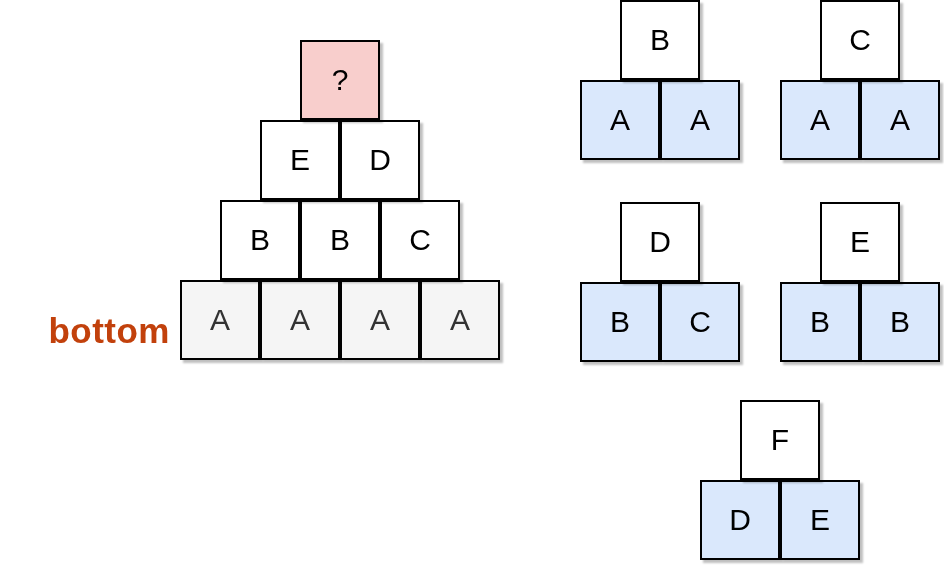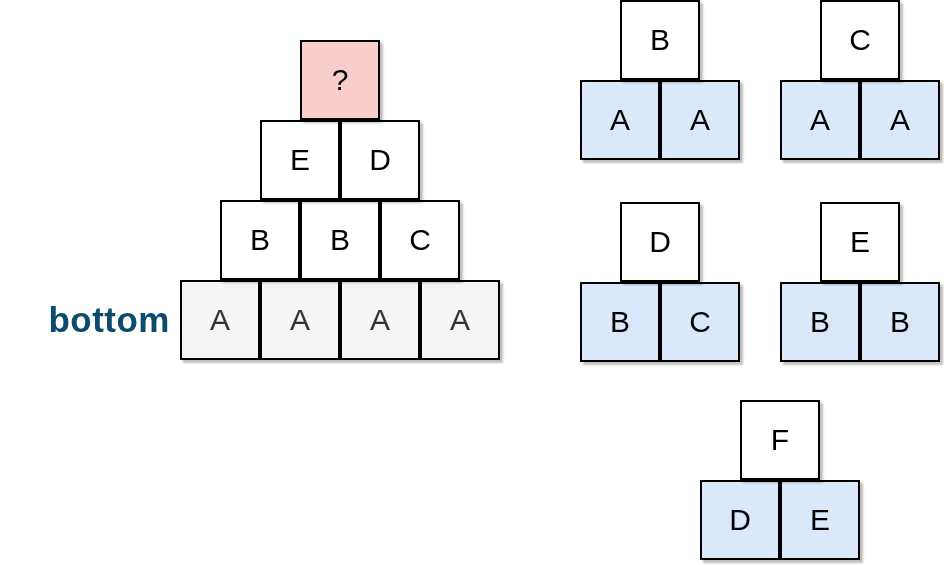--- a/index.html
+++ b/index.html
@@ -24,29 +24,29 @@
     font-size: 30px;
     color: #000000;
     box-shadow: 3px 3px 2px rgba(0,0,0,0.25);
   }
   .block.pink { background: #f8cecc; }
   .block.blue { background: #dae8fc; }
   .block.gray { background: #f5f5f5; color: #333333; }
   .side-label {
     position: absolute;
     left: 0;
-    top: 280px;
+    top: 291px;
     width: 170px;
     height: 80px;
     display: flex;
     align-items: center;
     justify-content: flex-end;
     font-weight: bold;
     font-size: 35px;
-    color: #0c4a6e;
+    color: #c2410c;
     letter-spacing: 0.5px;
   }
 </style>
 </head>
 <body>
 
 <div class="canvas">
 
   <div class="side-label">bottom</div>
 

